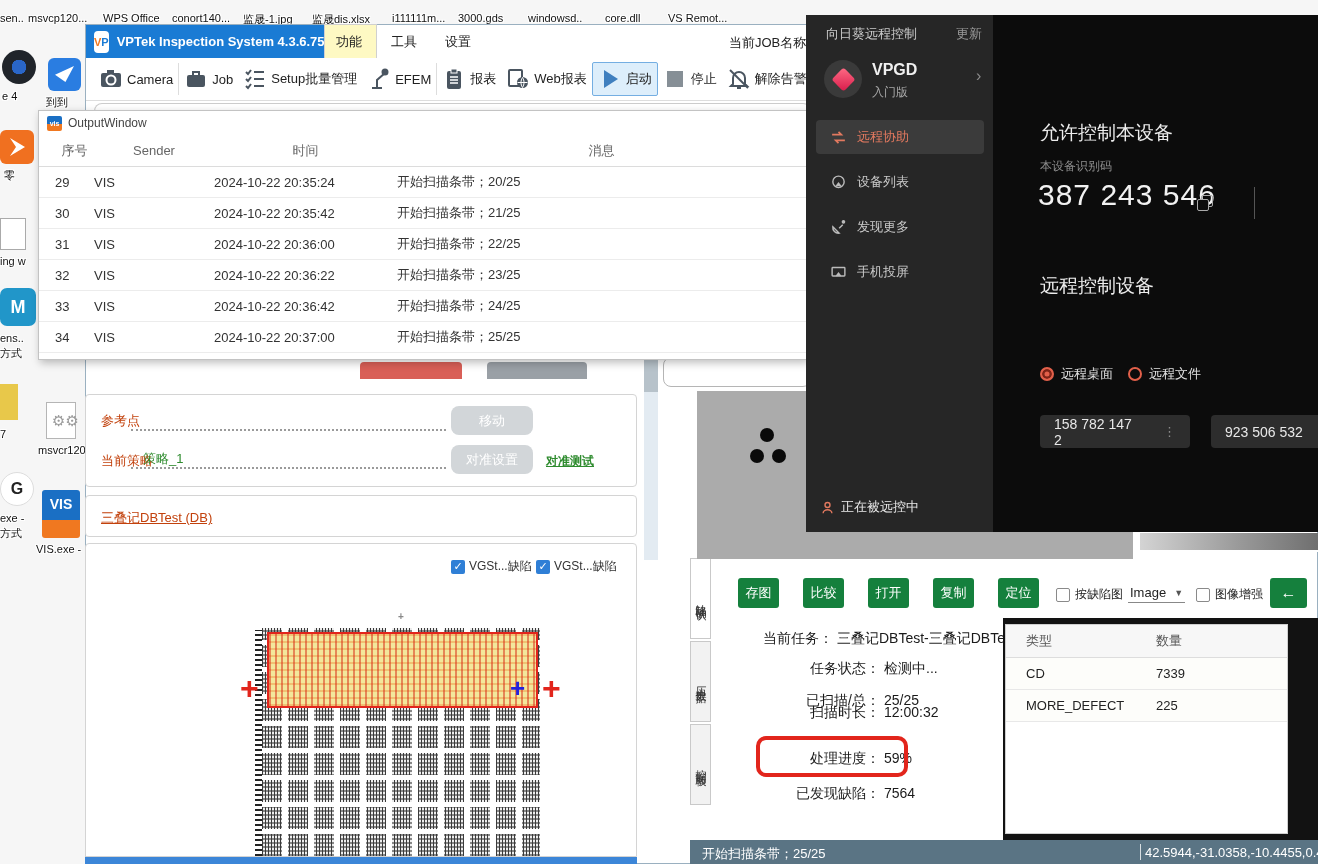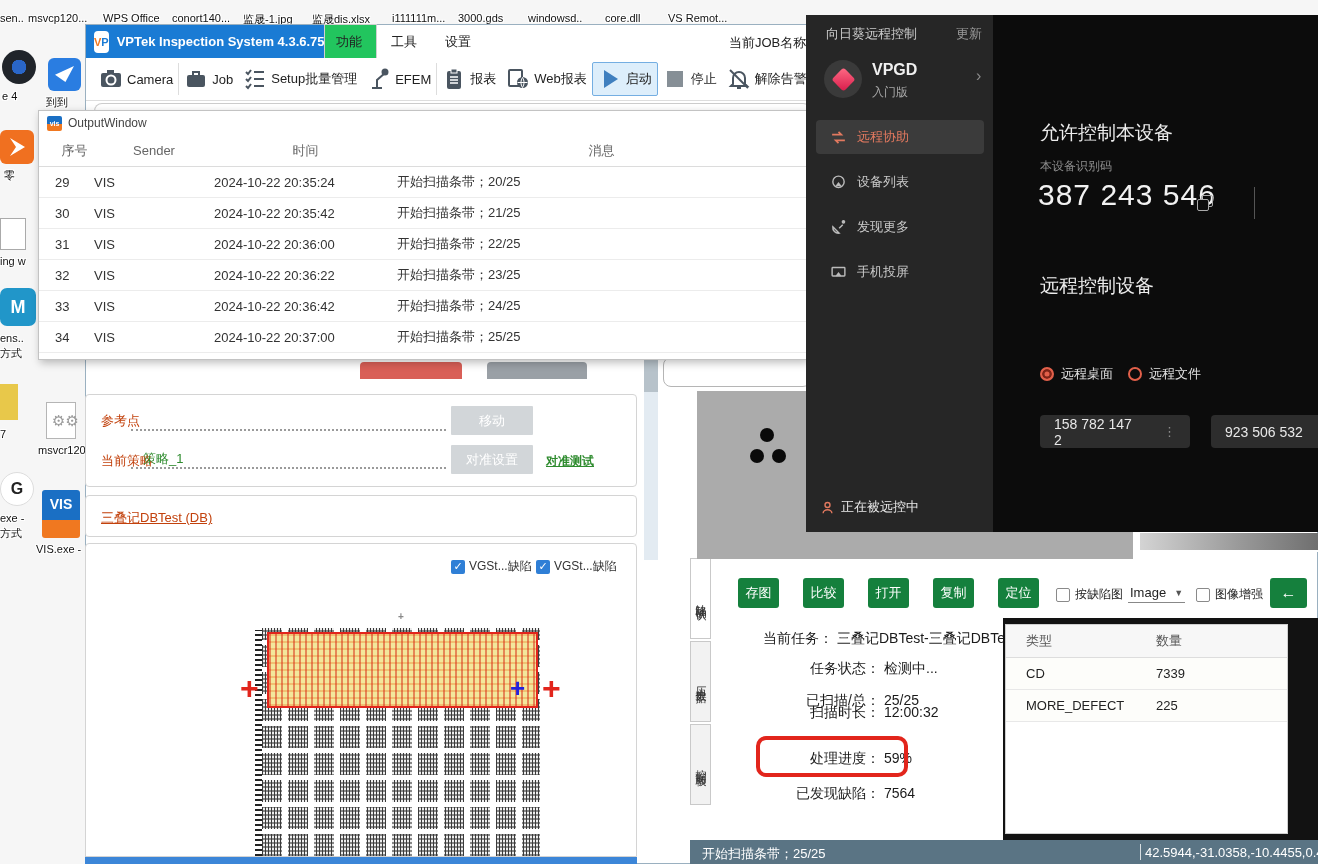--- a/index.html
+++ b/index.html
@@ -14,21 +14,21 @@
     text-shadow:1px 1px 0 #fff,-1px -1px 0 #fff,1px -1px 0 #fff,-1px 1px 0 #fff; white-space:nowrap; }
 
   
   .vp-window { position:absolute; left:85px; top:24px; width:1233px; height:840px; background:#fff; border:1px solid #9ab0c0; }
   .titlebar-blue { position:absolute; left:0; top:0; width:238px; height:33px; background:#1a7bd4; display:flex; align-items:center; gap:8px; padding-left:8px; }
   .vp-logo { width:22px; height:22px; background:#fff; border-radius:4px; font-weight:bold; font-size:11px; display:flex; align-items:center; justify-content:center; color:#1a7bd4; }
   .vp-logo b { color:#f07820; }
   .vp-title { color:#fff; font-size:13px; font-weight:bold; white-space:nowrap; }
   .menubar { position:absolute; left:238px; top:0; height:33px; display:flex; align-items:center; }
   .menu-item { font-size:13px; padding:8px 14px; color:#222; }
-  .menu-item.sel { background:#22c55e; border:1px solid #d0d0d0; border-bottom:none;padding-left:11px; }
+  .menu-item.sel { background:#fef9c3; border:1px solid #d0d0d0; border-bottom:none;padding-left:11px; }
   .job-label { position:absolute; top:9px; left:643px; font-size:13px; color:#222; white-space:nowrap; }
 
   .toolbar { position:absolute; left:0; top:33px; width:100%; height:43px; background:#fff; border-bottom:1px solid #ddd; display:flex; align-items:center; padding-left:8px; }
   .tb-btn { display:flex; align-items:center; gap:4px; font-size:13px; color:#222; padding:4px 5px; white-space:nowrap; }
   .tb-btn svg { width:24px; height:24px; }
   .tb-sep { width:1px; height:32px; background:#ddd; }
   .tb-btn.hl { background:#ddeefb; border:1px solid #74aee2; border-radius:2px; }
 
   
   .ow { position:absolute; left:38px; top:110px; width:769px; height:250px; background:#fff; border:1px solid #c3c3c3; box-shadow:2px 3px 8px rgba(0,0,0,.25); }
@@ -41,21 +41,21 @@
   
   .frag-red { position:absolute; left:360px; top:362px; width:102px; height:17px; background:#d95f57; border-radius:4px 4px 0 0; }
   .frag-gray { position:absolute; left:487px; top:362px; width:100px; height:17px; background:#9aa0a6; border-radius:4px 4px 0 0; }
   .frag-box { position:absolute; left:663px; top:357px; width:148px; height:30px; background:#fff; border:1px solid #b5b5b5; border-radius:8px; }
   .scroll-track { position:absolute; left:644px; top:358px; width:14px; height:202px; background:#e3ebf2; }
   .scroll-thumb { position:absolute; left:644px; top:358px; width:14px; height:34px; background:#b7c2ca; }
 
   
   .card { position:absolute; background:#fff; border:1px solid #d4d4d4; border-radius:4px; }
   .dotted-field { position:absolute; border-bottom:2px dotted #9a9a9a; }
-  .gray-btn { position:absolute; width:82px; height:29px; background:#d2d6d9; color:#fff; font-size:13px; display:flex; align-items:center; justify-content:center; border-radius:1px; }
+  .gray-btn { position:absolute; width:82px; height:29px; background:#d2d6d9; color:#fff; font-size:13px; display:flex; align-items:center; justify-content:center; border-radius:8px; }
   .lbl13 { position:absolute; font-size:13px; color:#c2410c; white-space:nowrap; }
   .green { color:#2e8b2e; }
   .green-link { position:absolute; font-size:12px; color:#2e8b2e; font-weight:bold; text-decoration:underline; white-space:nowrap; }
 
   
   .cb { width:14px; height:14px; border-radius:2px; display:inline-flex; align-items:center; justify-content:center; }
   .cb.on { background:#2f7fd6; color:#fff; font-size:11px; }
   .cb.off { background:#fff; border:1px solid #8a8a8a; }
   .map-cb { position:absolute; display:flex; align-items:center; gap:4px; font-size:12px; color:#333; }
   .die-edge { position:absolute; left:255px; top:630px; width:7px; height:226px;

